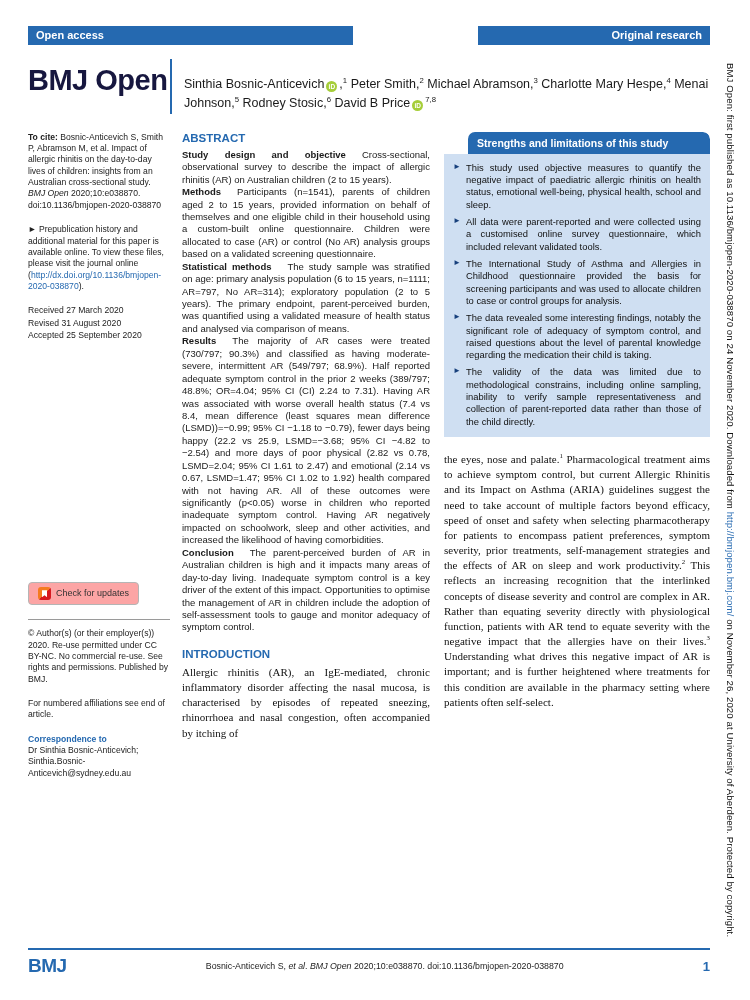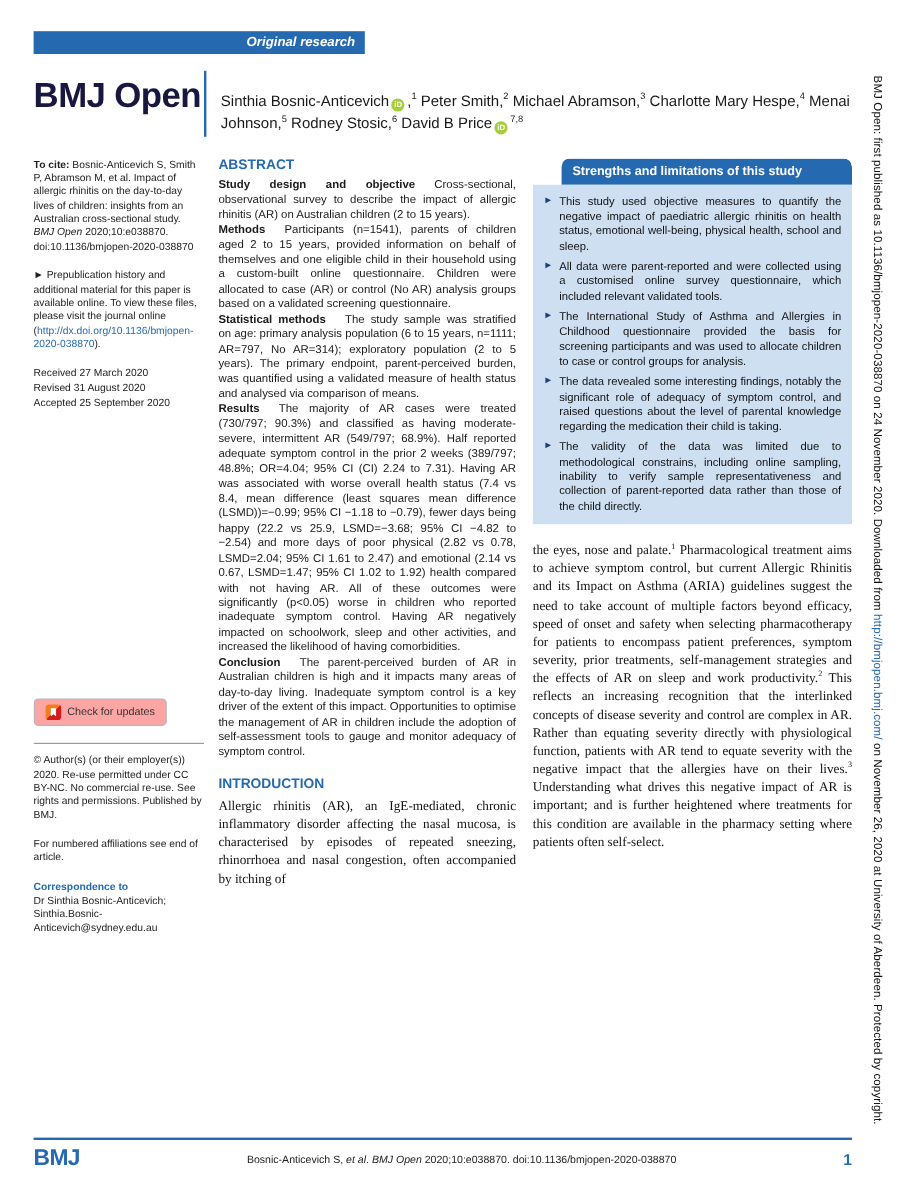--- a/index.html
+++ b/index.html
@@ -20,21 +20,21 @@
   .vstrip .link { color: #2569b0; }
   
   .content { position: absolute; left: 28px; top: 26px; width: 682px; }
   
   .masthead { display: flex; justify-content: space-between; }
   .bar {
     background: #2569b0; color: #fff; font-weight: bold;
     font-size: 11px; height: 19px; line-height: 19px; padding: 0 8px;
   }
   .bar.left  { width: 325px; text-align: left; }
-  .bar.right { width: 276px; text-align: right; font-style: italic; }
+  .bar.right { width: 232px; text-align: right; }
   
   .title-block { display: flex; margin-top: 14px; }
   .logo-cell { width: 142px; flex: 0 0 142px; padding-top: 5px; }
   .logo { font-size: 29px; font-weight: bold; color: #17173f; letter-spacing: -0.5px; white-space: nowrap; }
   .title-cell { border-left: 2.5px solid #2569b0; padding-left: 12px; flex: 1; }
   h1.title {
     font-family: "Liberation Serif", serif; font-weight: bold;
     color: #2569b0; font-size: 24.5px; line-height: 1.24;
   }
   .authors { margin-top: 16px; font-size: 12.5px; line-height: 1.55; color: #1a1a1a; }
@@ -112,20 +112,21 @@
 </head>
 <body>
 
 <div class="page">
 
   <div class="vstrip"><span>BMJ Open: first published as 10.1136/bmjopen-2020-038870 on 24 November 2020. Downloaded from </span><span class="link">http://bmjopen.bmj.com/</span><span> on November 26, 2020 at University of Aberdeen. Protected by copyright.</span></div>
 
   <div class="content">
 
     <div class="masthead">
+      <div class="bar left">Open access</div>
       <div class="bar right">Original research</div>
     </div>
 
     <div class="title-block">
       <div class="logo-cell">
         <div class="logo">BMJ Open</div>
       </div>
       <div class="title-cell">
         <div class="authors">
           <span class="author"><span>Sinthia Bosnic-Anticevich</span><span class="orcid"></span><span>,</span><sup>1</sup></span>

